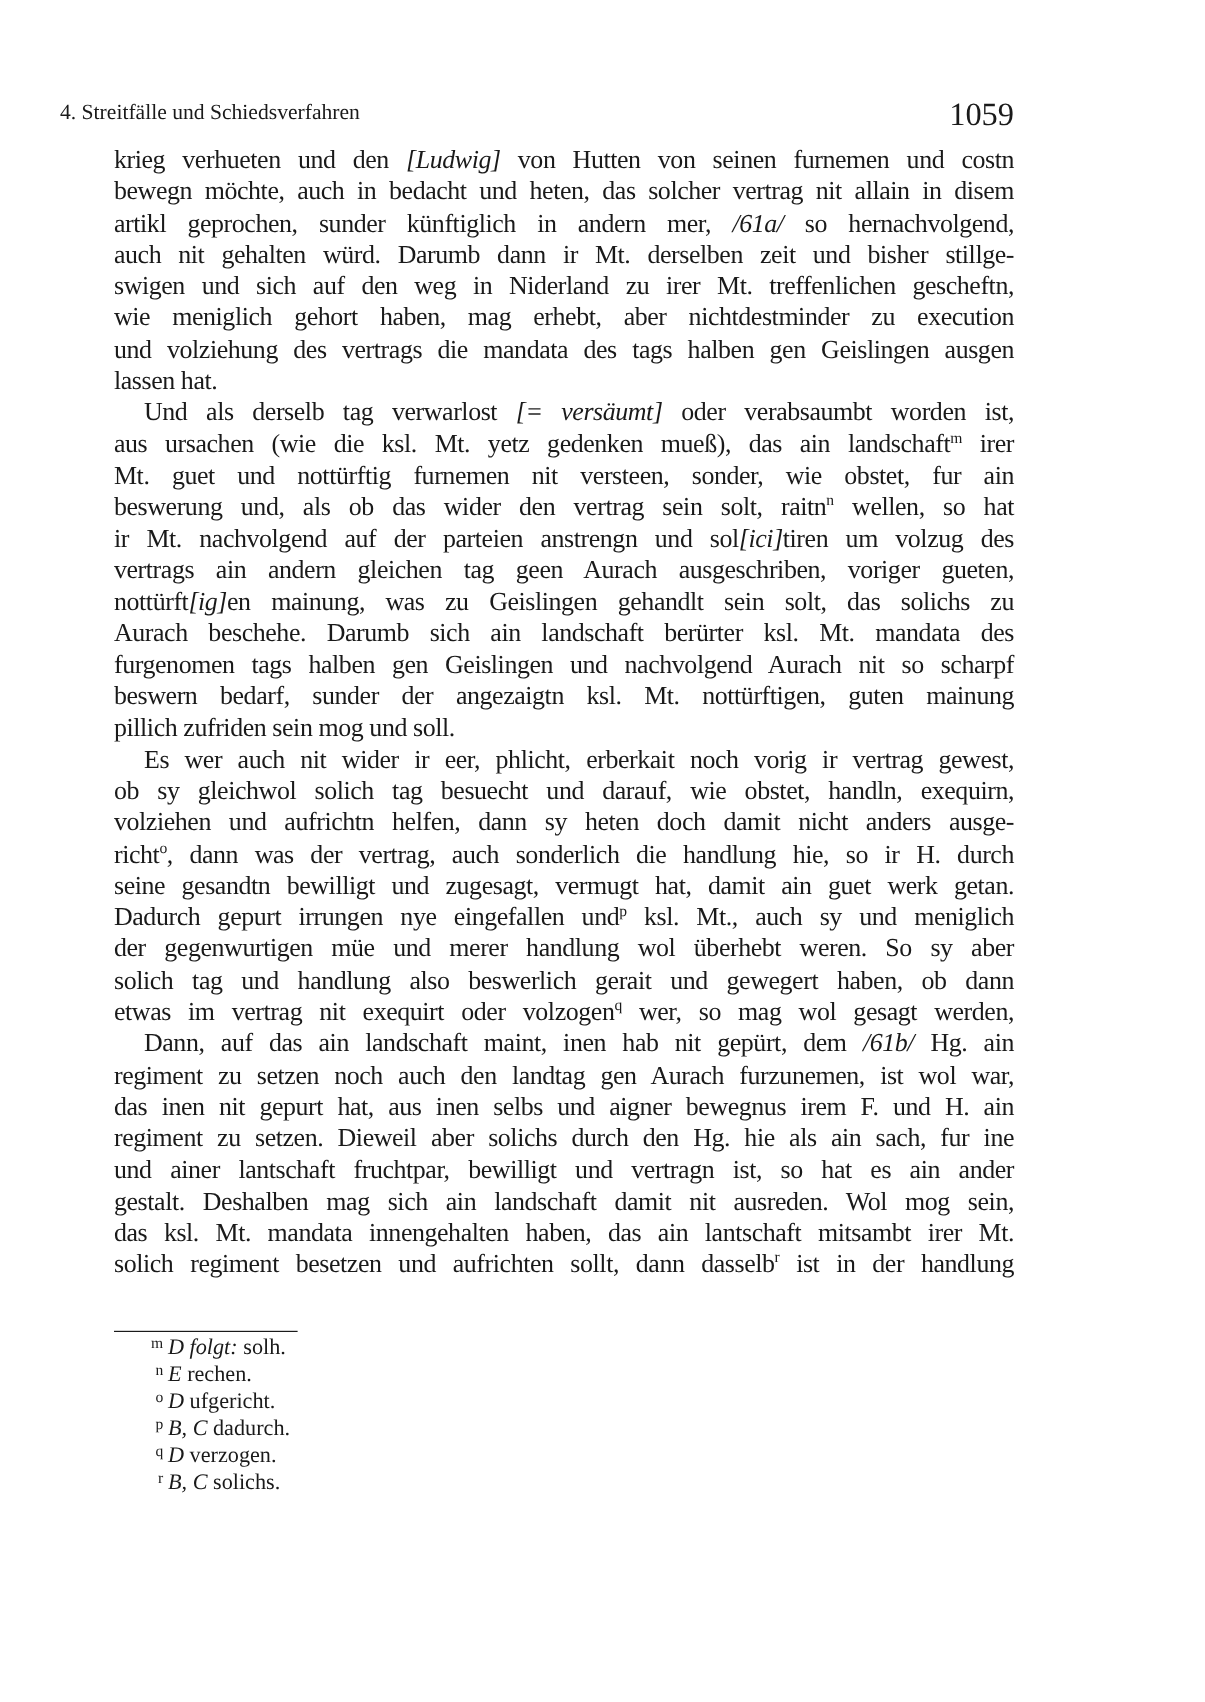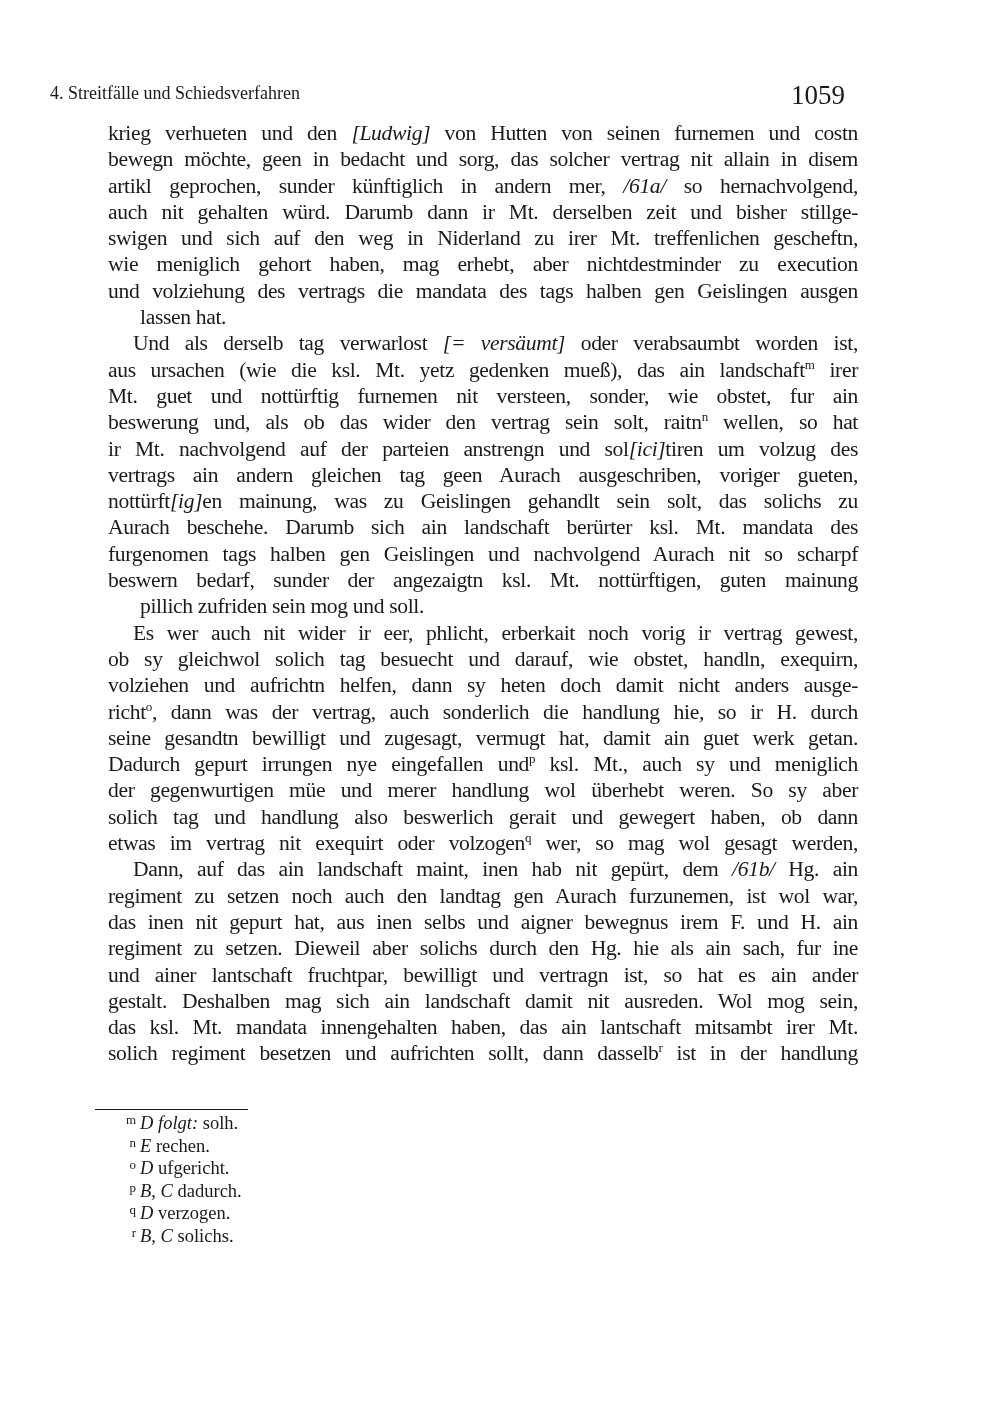--- a/index.html
+++ b/index.html
@@ -8,27 +8,27 @@
       font-family: "Liberation Serif", "DejaVu Serif", serif;
       color: #1a1a1a;
     }
     .page { position: absolute; left: 95px; top: 0; width: 750px; }
     .running-head {
       position: absolute; top: 80px; left: 0; width: 750px; height: 26px;
       font-size: 19px;
     }
     .running-title { position: absolute; left: 0; width: 750px; text-align: left; top: 3px; font-size: 18px; left: -45px;}
     .page-number { position: absolute; right: 0; top: 0; font-size: 27px; }
-    .body-text { position: absolute; top: 120px; left: 13px; width: 750px; }
+    .body-text { position: absolute; top: 120px; left: 0; width: 750px; }
     .line {
       height: 26.3px; line-height: 26.3px; font-size: 21.6px;
       white-space: nowrap; text-align: justify; text-align-last: justify;
       letter-spacing: -0.35px;
     }
-    .line.last { text-align-last: left; margin-left: 32px; }
+    .line.last { text-align-last: left; }
     .line.indent { padding-left: 25px; }
     .it { font-style: italic; }
     sup { font-size: 13px; line-height: 0; vertical-align: 0; position: relative; top: -8px; }
     .footnote-rule {
       position: absolute; left: 0; top: 1109px; width: 153px; height: 0;
       border-top: 1.2px solid #1a1a1a;
     }
     .footnotes { position: absolute; top: 1112px; left: 0; }
     .fn { height: 22.5px; line-height: 22.5px; font-size: 18.5px; white-space: nowrap; }
     .fn-mark { display: inline-block; width: 45px; text-align: right; font-size: 13px; position: relative; top: -5px; padding-right: 4px; box-sizing: border-box; }
@@ -37,21 +37,21 @@
 <body>
 
 <div class="page">
   <div class="running-head">
     <span class="running-title">4. Streitfälle und Schiedsverfahren</span>
     <span class="page-number">1059</span>
   </div>
 
   <div class="body-text" id="body-text">
       <div class="line"><span>krieg verhueten und den </span><span class="it">[Ludwig]</span><span> von Hutten von seinen furnemen und costn</span></div>
-      <div class="line"><span>bewegn möchte, geen in bedacht und sorg, das solcher vertrag nit allain in disem</span></div>
+      <div class="line"><span>bewegn möchte, auch in bedacht und heten, das solcher vertrag nit allain in disem</span></div>
       <div class="line"><span>artikl geprochen, sunder künftiglich in andern mer, </span><span class="it">/61a/</span><span> so hernachvolgend,</span></div>
       <div class="line"><span>auch nit gehalten würd. Darumb dann ir Mt. derselben zeit und bisher stillge-</span></div>
       <div class="line"><span>swigen und sich auf den weg in Niderland zu irer Mt. treffenlichen gescheftn,</span></div>
       <div class="line"><span>wie meniglich gehort haben, mag erhebt, aber nichtdestminder zu execution</span></div>
       <div class="line"><span>und volziehung des vertrags die mandata des tags halben gen Geislingen ausgen</span></div>
       <div class="line last"><span>lassen hat.</span></div>
       <div class="line indent"><span>Und als derselb tag verwarlost </span><span class="it">[= versäumt]</span><span> oder verabsaumbt worden ist,</span></div>
       <div class="line"><span>aus ursachen (wie die ksl. Mt. yetz gedenken mueß), das ain landschaft</span><sup>m</sup><span> irer</span></div>
       <div class="line"><span>Mt. guet und nottürftig furnemen nit versteen, sonder, wie obstet, fur ain</span></div>
       <div class="line"><span>beswerung und, als ob das wider den vertrag sein solt, raitn</span><sup>n</sup><span> wellen, so hat</span></div>

